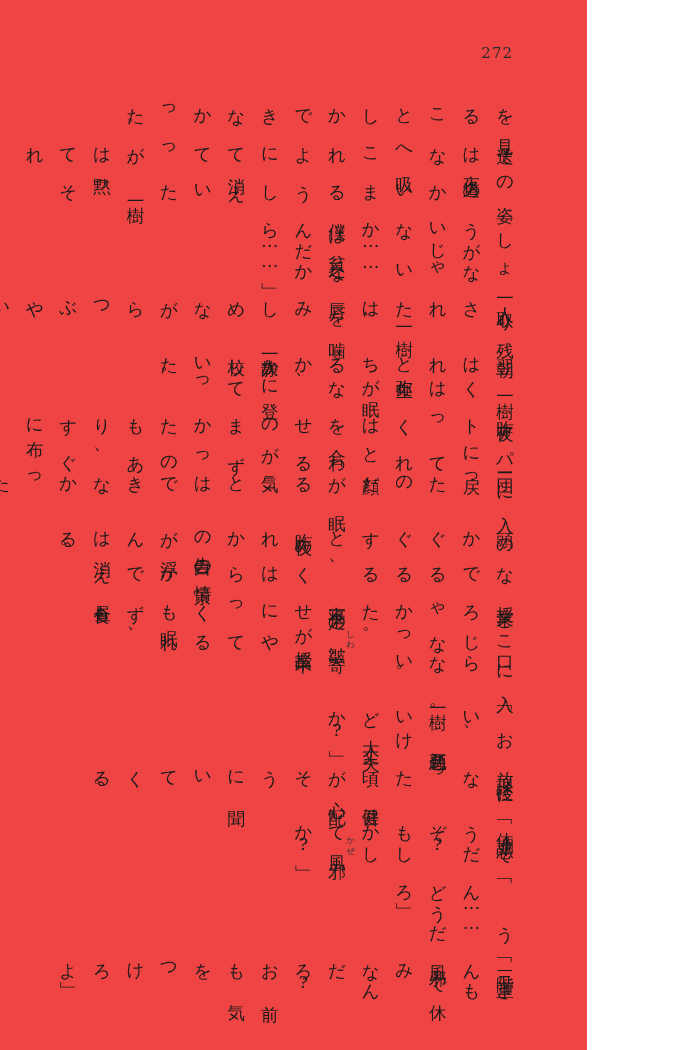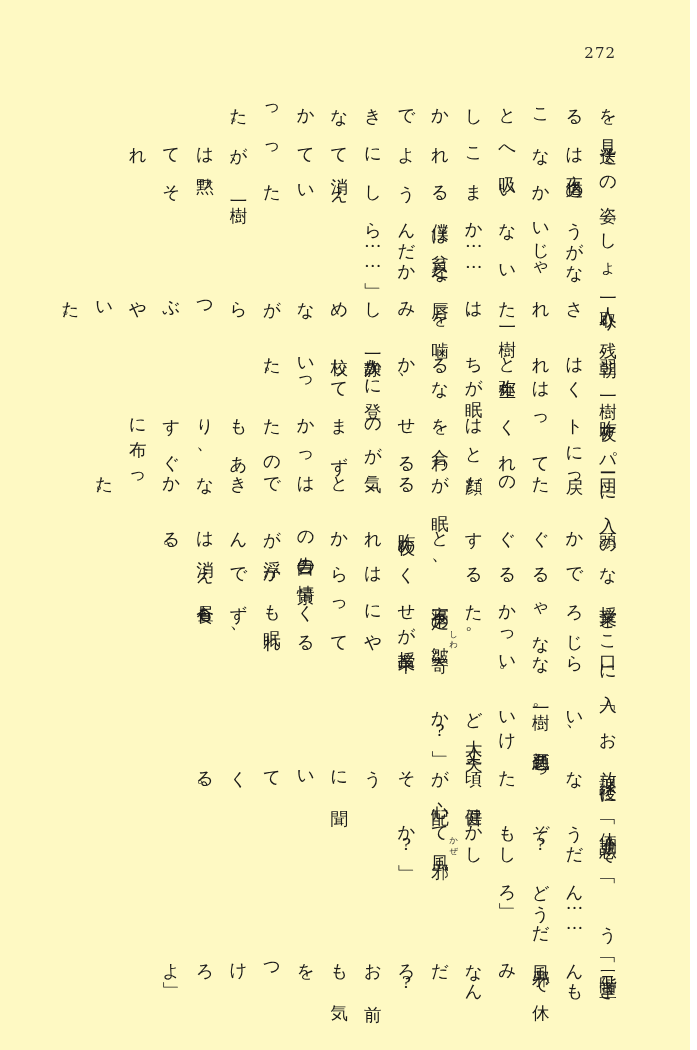--- a/index.html
+++ b/index.html
@@ -9,23 +9,23 @@
   }
   body {
     width: 697px;
     height: 1050px;
     overflow: hidden;
     font-family: "DejaVu Serif", "Liberation Serif", serif;
     color: #1a1a1a;
   }
   #page {
     position: relative;
-    width: 690px;
+    width: 587px;
     height: 1050px;
-    background: #fef9c3;
+    background: #ef4444;
   }
   #page-number {
     position: absolute;
     top: 44px;
     right: 74px;
     font-size: 15px;
     letter-spacing: 1px;
     color: #2a2a2a;
     font-family: "DejaVu Serif", "Liberation Serif", serif;
   }

